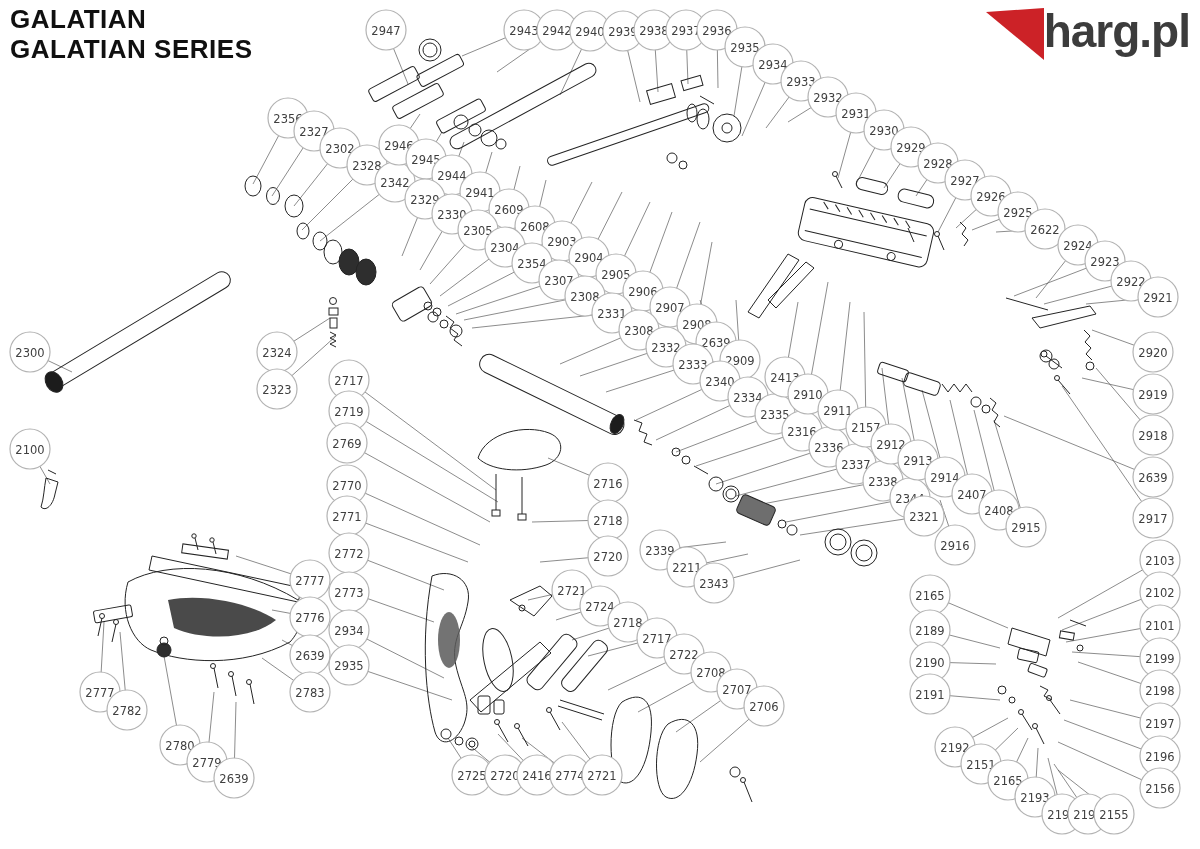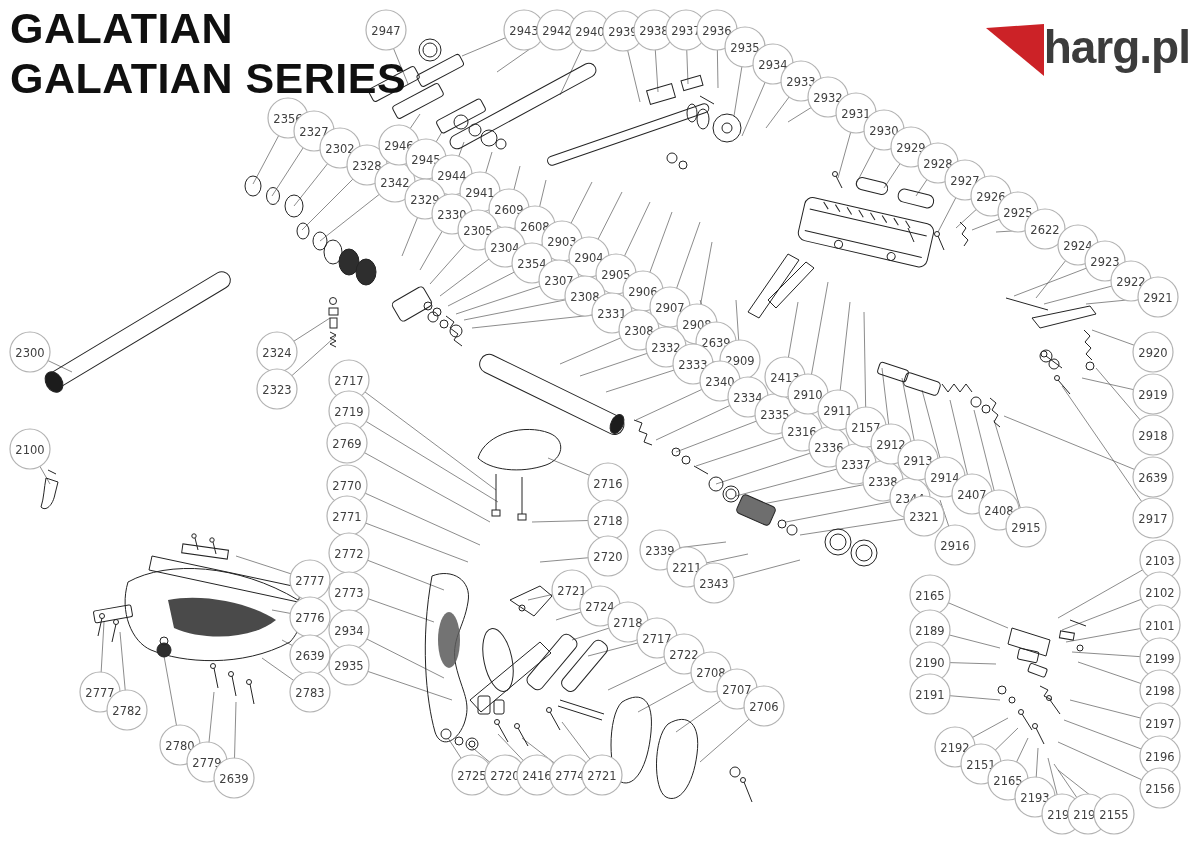--- a/index.html
+++ b/index.html
@@ -1,20 +1,20 @@
 <!DOCTYPE html>
 <html><head>
 <meta charset="utf-8">
 <style>
   html,body{margin:0;padding:0;background:#ffffff;}
   .stage{position:relative;width:1200px;height:849px;background:#fff;overflow:hidden;
          font-family:"Liberation Sans",sans-serif;}
-  .title{position:absolute;left:10px;top:4px;color:#101010;font-size:43px;font-weight:600;
+  .title{position:absolute;left:10px;top:4px;color:#101010;font-size:26px;font-weight:600;
          letter-spacing:.5px;line-height:1.16;}
-  .logo{position:absolute;right:10px;top:24px;display:flex;align-items:flex-start;}
+  .logo{position:absolute;right:10px;top:8px;display:flex;align-items:flex-start;}
   .logo-text{font-size:46px;font-weight:bold;color:#3c3c3c;letter-spacing:-1px;line-height:1;}
   svg.diagram{position:absolute;left:0;top:0;width:1200px;height:849px;}
   #leader-layer line{stroke:#5a5a5a;stroke-width:.7;}
   #balloon-layer circle{fill:#ffffff;stroke:#b3b3b3;stroke-width:1.2;}
   #balloon-layer text{font:11.5px "DejaVu Sans",sans-serif;fill:#3f3f3f;
                       text-anchor:middle;dominant-baseline:central;}
 </style>
 </head>
 <body>
 

